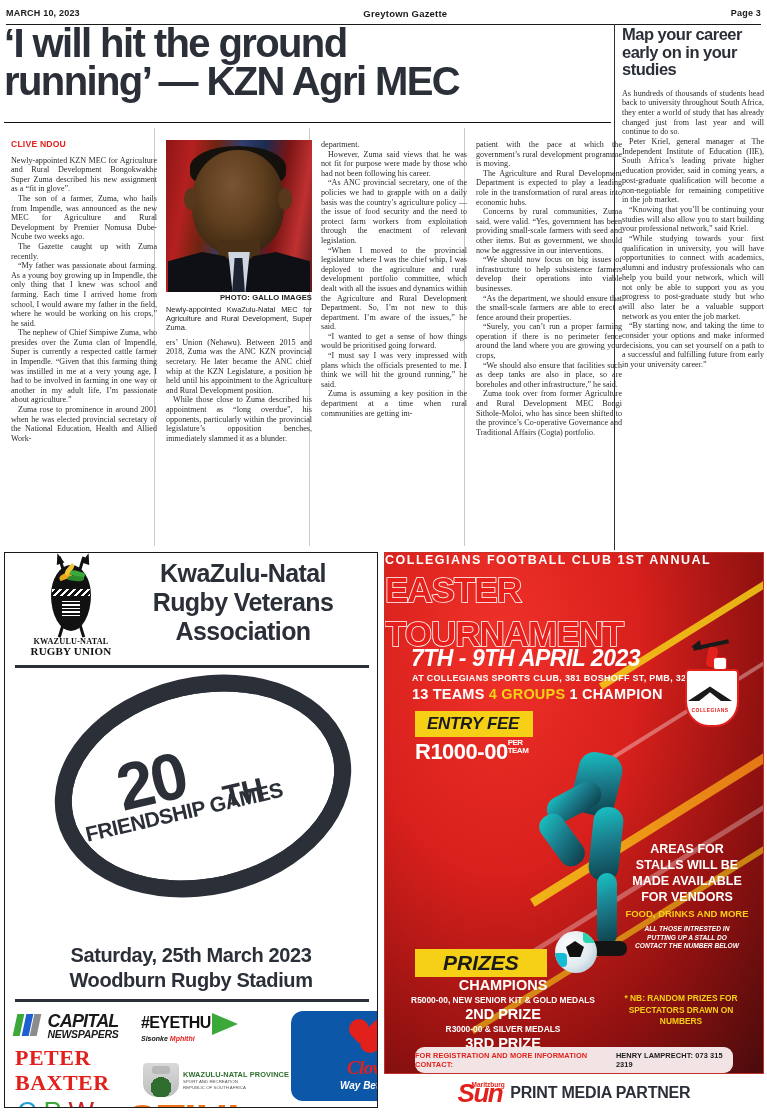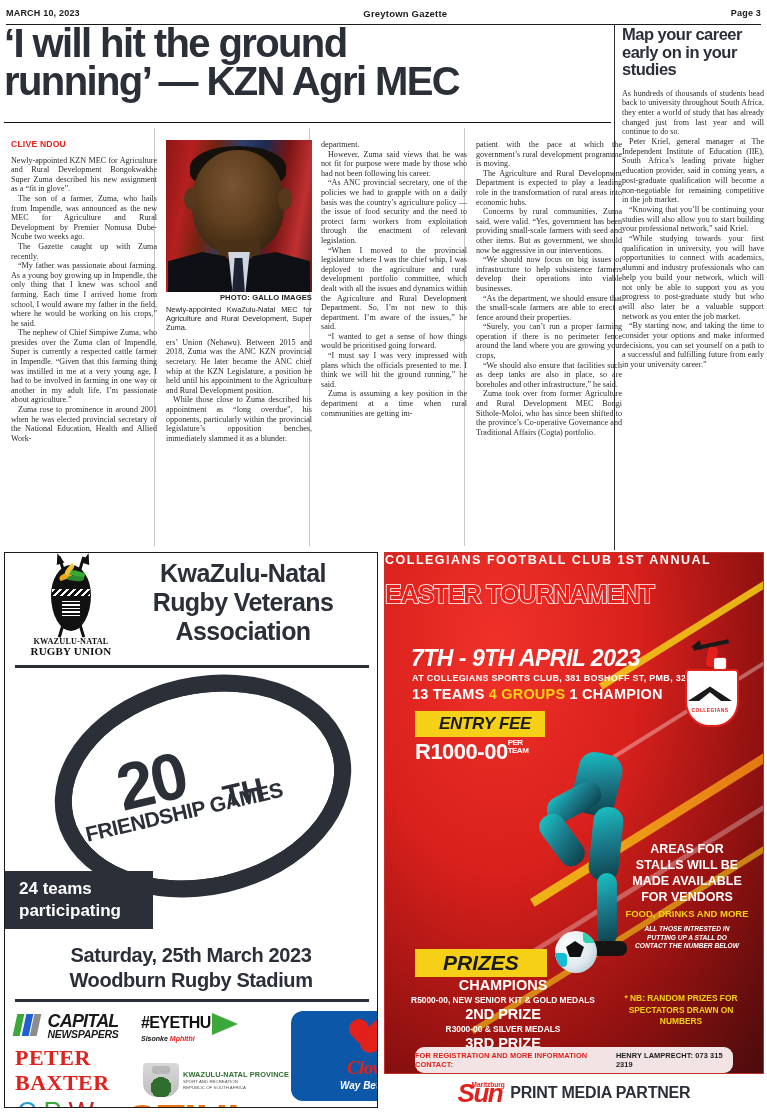--- a/index.html
+++ b/index.html
@@ -161,31 +161,31 @@
   .ad-easter{position:absolute;left:384px;top:552px;width:380px;height:522px;
     box-sizing:border-box;overflow:hidden;
     background:
       linear-gradient(118deg,rgba(255,255,255,.08) 0 2px,transparent 2px 16px),
       radial-gradient(ellipse at 30% 18%,#f0312a 0%,#d8201c 38%,#8e1110 72%,#4a0b0c 100%);
     border:1px solid #c4302b;}
   .ea-strk{position:absolute;transform:rotate(-32deg);opacity:.85;}
   .ea-top{position:relative;text-align:left;}
   .ea-kicker{font-family:"Liberation Sans",sans-serif;font-weight:bold;font-size:12.5px;
     color:#fff;letter-spacing:1.5px;}
-  .ea-title{font-family:"Liberation Sans",sans-serif;font-weight:bold;font-size:25px;
-    color:#e8201b;letter-spacing:-1px;line-height:52px;margin-top:1px;
+  .ea-title{font-family:"Liberation Sans",sans-serif;font-weight:bold;font-size:35px;
+    color:#e8201b;letter-spacing:-1px;line-height:44px;margin-top:1px;
     -webkit-text-stroke:1.6px #fff;paint-order:stroke fill;}
   .ea-dates{position:absolute;left:26px;top:92px;font-family:"Liberation Sans",sans-serif;
     font-weight:bold;font-style:italic;font-size:23px;color:#fff;letter-spacing:-.5px;}
   .ea-venue{position:absolute;left:27px;top:120px;font-family:"Liberation Sans",sans-serif;
     font-weight:bold;font-size:9px;color:#fff;letter-spacing:.3px;}
   .ea-groups{position:absolute;left:27px;top:133px;font-family:"Liberation Sans",sans-serif;
     font-weight:bold;font-size:14.5px;color:#fff;letter-spacing:.2px;}
   .ea-groups .y{color:#f5d016;}
-  .ea-feebox{position:absolute;left:30px;top:158px;background:#f5d016;padding:3px 14px 3px 24px;
+  .ea-feebox{position:absolute;left:30px;top:158px;background:#f5d016;padding:3px 14px 3px 12px;
     font-family:"Liberation Sans",sans-serif;font-weight:bold;font-style:italic;font-size:17px;
     color:#1a1a1a;letter-spacing:-.3px;text-align:center;}
   .ea-fee{position:absolute;left:30px;top:186px;font-family:"Liberation Sans",sans-serif;
     font-weight:bold;font-size:22px;color:#fff;letter-spacing:-.5px;}
   .ea-fee sup{font-size:8px;display:inline-block;line-height:8px;vertical-align:top;
     text-align:left;font-weight:bold;}
   .ea-crest{position:absolute;right:22px;top:88px;width:62px;height:86px;}
   .crest-sh{position:absolute;left:6px;top:28px;width:50px;height:54px;background:#fff;
     border:2px solid #e2211c;border-radius:4px 4px 44% 44%;}
   .crest-ch{position:absolute;left:9px;top:44px;width:44px;height:16px;background:#1a1a1a;
@@ -333,24 +333,20 @@
       </div>
       <div class="ru-hr"></div>
     </div>
 
     <div class="ru-mid">
       <div class="ball"></div>
       <div class="ball-in"></div>
       <div class="twenty">20</div>
       <div class="th">TH</div>
       <div class="fgames">FRIENDSHIP GAMES</div>
-      <div class="ru-teams">
-        <div>24 teams</div>
-        <div>participating</div>
-      </div>
     </div>
 
     <div class="ru-when">
       <div>Saturday, 25th March 2023</div>
       <div>Woodburn Rugby Stadium</div>
       <div class="ru-hr2"></div>
     </div>
 
     <div class="ru-sponsors">
       <div class="sp-capital">

